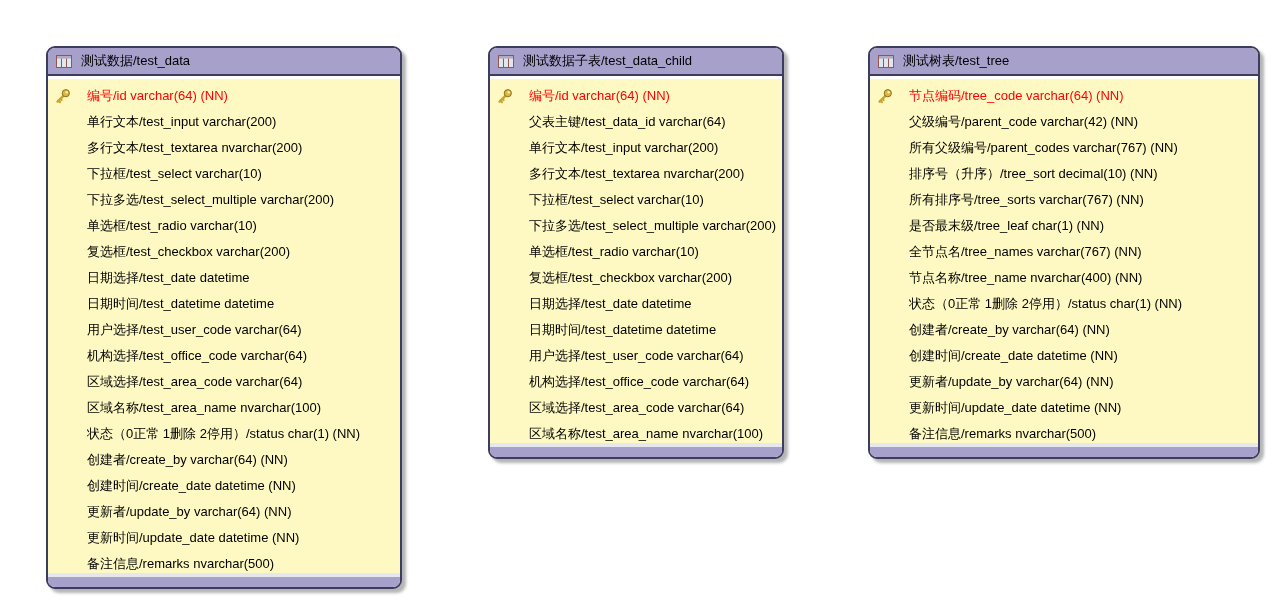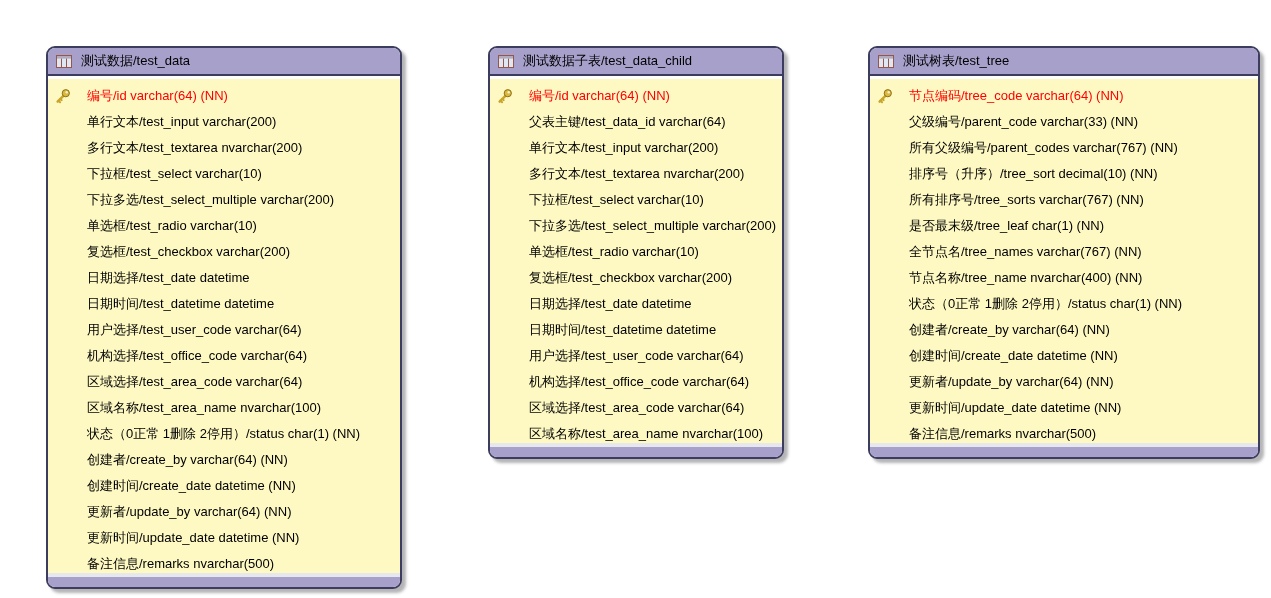--- a/index.html
+++ b/index.html
@@ -264,21 +264,21 @@
     <path d="M4.4 12.6 L6.1 14.3" stroke="#caa52c" stroke-width="2" stroke-linecap="round" fill="none"></path>
     <path d="M6.3 10.7 L7.7 12.1" stroke="#caa52c" stroke-width="2" stroke-linecap="round" fill="none"></path>
     <circle cx="11.8" cy="5.2" r="3.6" fill="#d9b83f" stroke="#8f6f16" stroke-width="1"></circle>
     <circle cx="12.7" cy="4.3" r="1.2" fill="#f7eecb"></circle>
   </svg>
 </span>
           <span class="field-text">节点编码/tree_code varchar(64) (NN)</span>
         </div>
         <div class="field-row">
           <span class="key-cell"></span>
-          <span class="field-text">父级编号/parent_code varchar(33) (NN)</span>
+          <span class="field-text">父级编号/parent_code varchar(42) (NN)</span>
         </div>
         <div class="field-row">
           <span class="key-cell"></span>
           <span class="field-text">所有父级编号/parent_codes varchar(767) (NN)</span>
         </div>
         <div class="field-row">
           <span class="key-cell"></span>
           <span class="field-text">排序号（升序）/tree_sort decimal(10) (NN)</span>
         </div>
         <div class="field-row">

